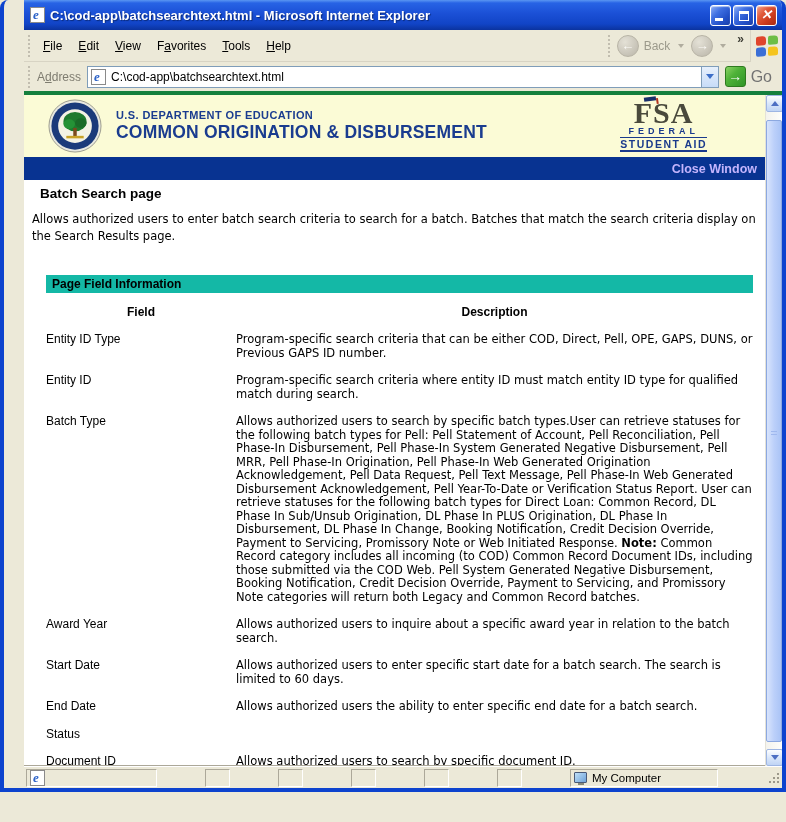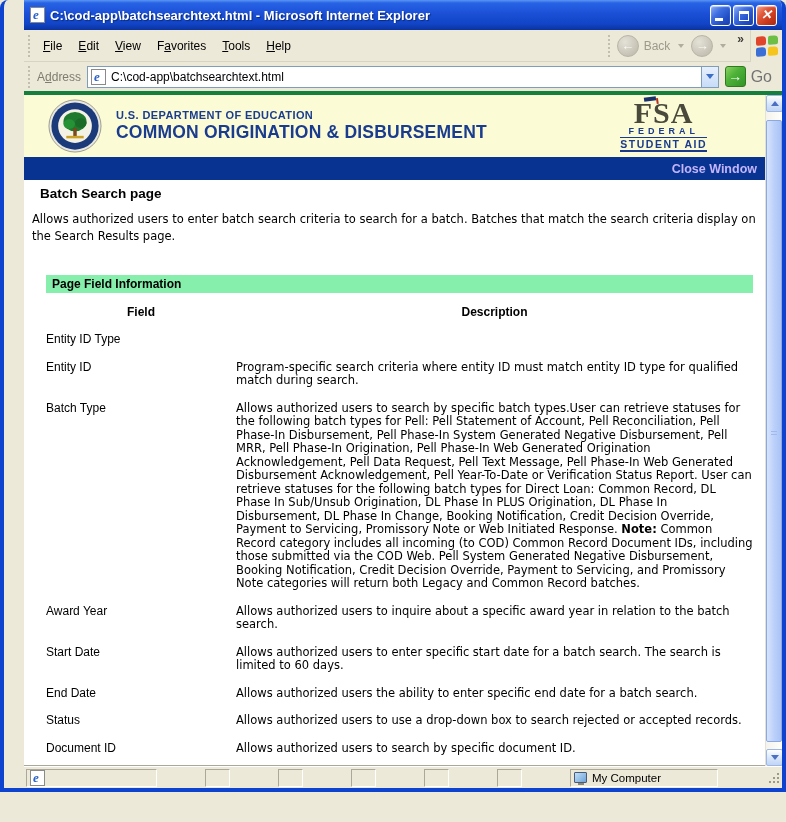--- a/index.html
+++ b/index.html
@@ -74,21 +74,21 @@
   .fsa-cap::after { content:""; position:absolute; right:-2px; top:2px; width:2px; height:6px; background:#B3331E; }
   .fsa-federal { color:#1A3A8C; font-size:9px; font-weight:bold; letter-spacing:4px; border-bottom:1px solid #1A3A8C; padding-bottom:1px; }
   .fsa-student { color:#1A3A8C; font-size:10.5px; font-weight:bold; letter-spacing:1.5px; border-bottom:2px solid #1A3A8C; }
 
   .navybar { height:23px; flex:0 0 23px; background:#083391; display:flex; align-items:center; justify-content:flex-end; padding-right:8px; }
   .close-window { color:#c4b5fd; font-weight:bold; font-size:12.5px; cursor:pointer; }
 
   .page-body { flex:1; padding:4px 8px 0 8px; overflow:hidden; font-size:11.5px; }
   .page-title { font-size:13.5px; font-weight:bold; color:#000; margin:2px 0 10px 8px; }
   .intro { font-family:"DejaVu Sans",sans-serif; font-size:11.5px; line-height:17px; color:#000; margin-bottom:30px; max-width:745px; }
-  .section-bar { margin:0 4px 12px 14px; background:#86efac; font-weight:bold; font-size:12px; padding:2px 6px; color:#000; }
+  .section-bar { margin:0 4px 12px 14px; background:#14b8a6; font-weight:bold; font-size:12px; padding:2px 6px; color:#000; }
   .thead { display:flex; margin:0 4px 14px 14px; font-weight:bold; font-size:12px; }
   .thead .c1 { flex:0 0 190px; text-align:center; }
   .thead .c2 { flex:1; text-align:center; }
   .trow { display:flex; margin:0 4px 14px 14px; font-family:"DejaVu Sans",sans-serif; font-size:11.5px; line-height:13.5px; }
   .trow .tf { flex:0 0 190px; padding-right:10px; font-family:"Liberation Sans",sans-serif; font-size:12px; }
   .trow .td { flex:1; }
 
   
   .scrollbar { width:17px; flex:0 0 17px; background:linear-gradient(90deg,#F4F3ED,#FEFEFB); position:relative; border-left:1px solid #E4E2D8; }
   .sbtn { position:absolute; left:0; width:17px; height:17px; border:1px solid #9EB6E3; border-radius:2px;
@@ -213,20 +213,21 @@
 
         <div class="section-bar">Page Field Information</div>
 
         <div class="thead">
           <span class="c1">Field</span>
           <span class="c2">Description</span>
         </div>
 
         <div class="trow">
           <div class="tf">Entity ID Type</div>
+          <div class="td">Program-specific search criteria that can be either COD, Direct, Pell, OPE, GAPS, DUNS, or Previous GAPS ID number.</div>
         </div>
         <div class="trow">
           <div class="tf">Entity ID</div>
           <div class="td">Program-specific search criteria where entity ID must match entity ID type for qualified match during search.</div>
         </div>
         <div class="trow">
           <div class="tf">Batch Type</div>
           <div class="td"><span>Allows authorized users to search by specific batch types.User can retrieve statuses for the following batch types for Pell: Pell Statement of Account, Pell Reconciliation, Pell Phase-In Disbursement, Pell Phase-In System Generated Negative Disbursement, Pell MRR, Pell Phase-In Origination, Pell Phase-In Web Generated Origination Acknowledgement, Pell Data Request, Pell Text Message, Pell Phase-In Web Generated Disbursement Acknowledgement, Pell Year-To-Date or Verification Status Report. User can retrieve statuses for the following batch types for Direct Loan: Common Record, DL Phase In Sub/Unsub Origination, DL Phase In PLUS Origination, DL Phase In Disbursement, DL Phase In Change, Booking Notification, Credit Decision Override, Payment to Servicing, Promissory Note or Web Initiated Response. </span><b>Note:</b><span> Common Record category includes all incoming (to COD) Common Record Document IDs, including those submitted via the COD Web. Pell System Generated Negative Disbursement, Booking Notification, Credit Decision Override, Payment to Servicing, and Promissory Note categories will return both Legacy and Common Record batches.</span></div>
         </div>
         <div class="trow">
@@ -236,21 +237,20 @@
         <div class="trow">
           <div class="tf">Start Date</div>
           <div class="td">Allows authorized users to enter specific start date for a batch search. The search is limited to 60 days.</div>
         </div>
         <div class="trow">
           <div class="tf">End Date</div>
           <div class="td">Allows authorized users the ability to enter specific end date for a batch search.</div>
         </div>
         <div class="trow">
           <div class="tf">Status</div>
-          <div class="td">Allows authorized users to use a drop-down box to search rejected or accepted records.</div>
         </div>
         <div class="trow">
           <div class="tf">Document ID</div>
           <div class="td">Allows authorized users to search by specific document ID.</div>
         </div>
         <div class="trow">
           <div class="tf">SSN</div>
           <div class="td">Allow authorized users to search by a specific student’s SSN and Award Year.</div>
         </div>
       </div>

